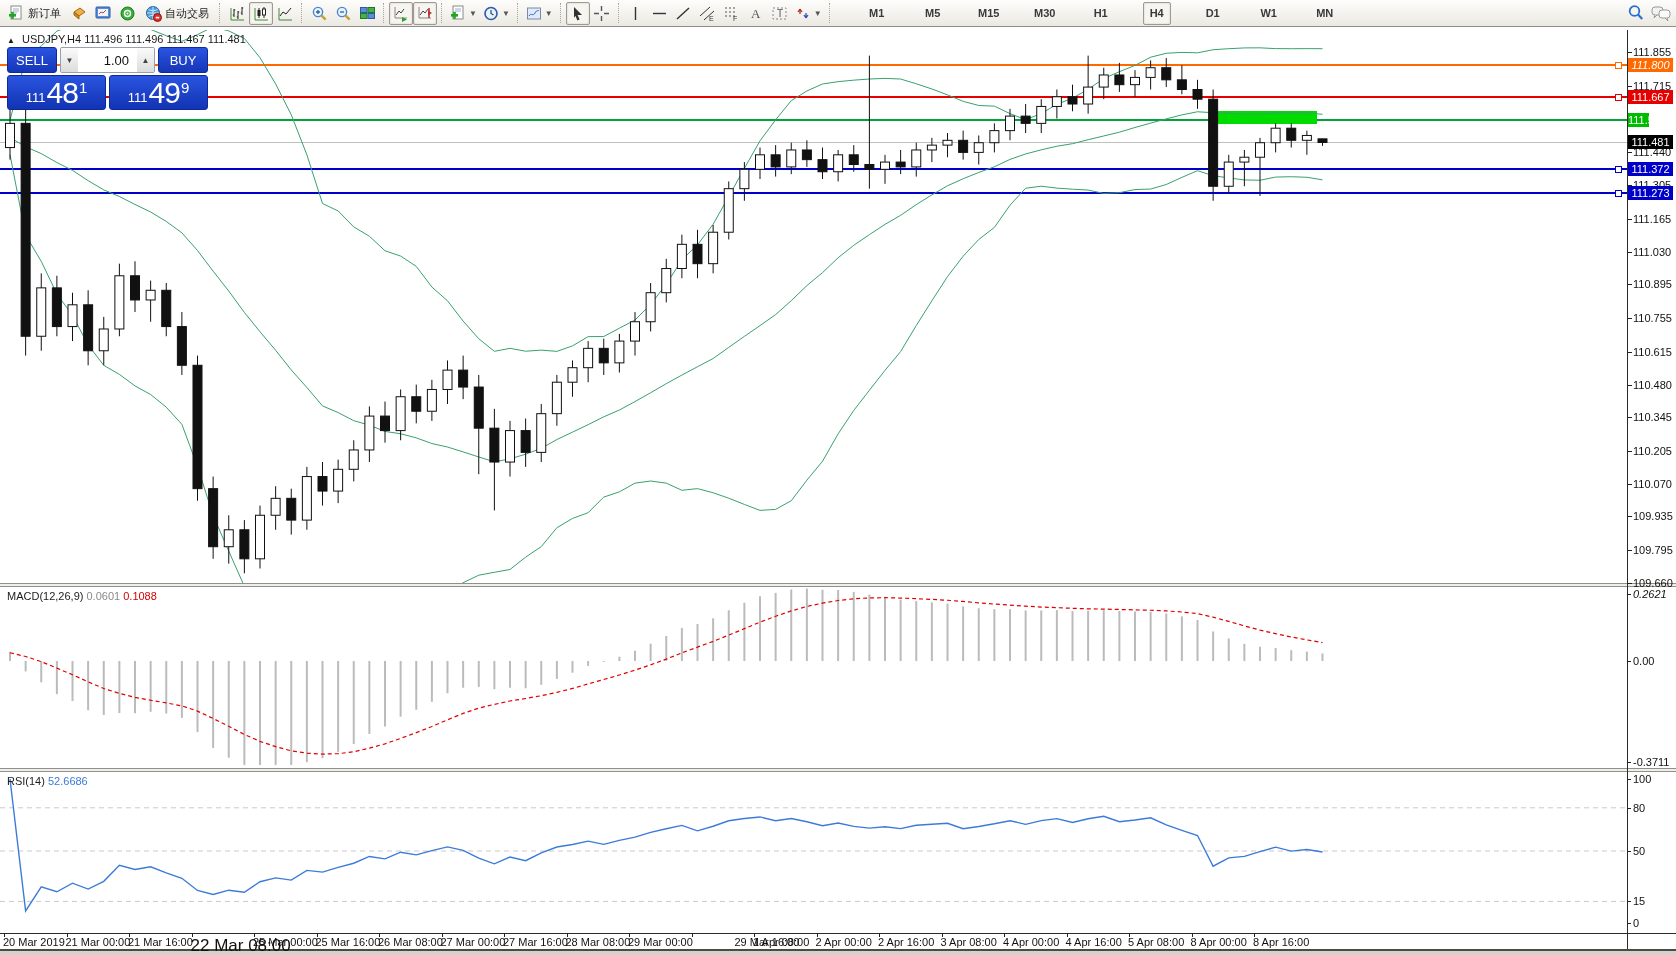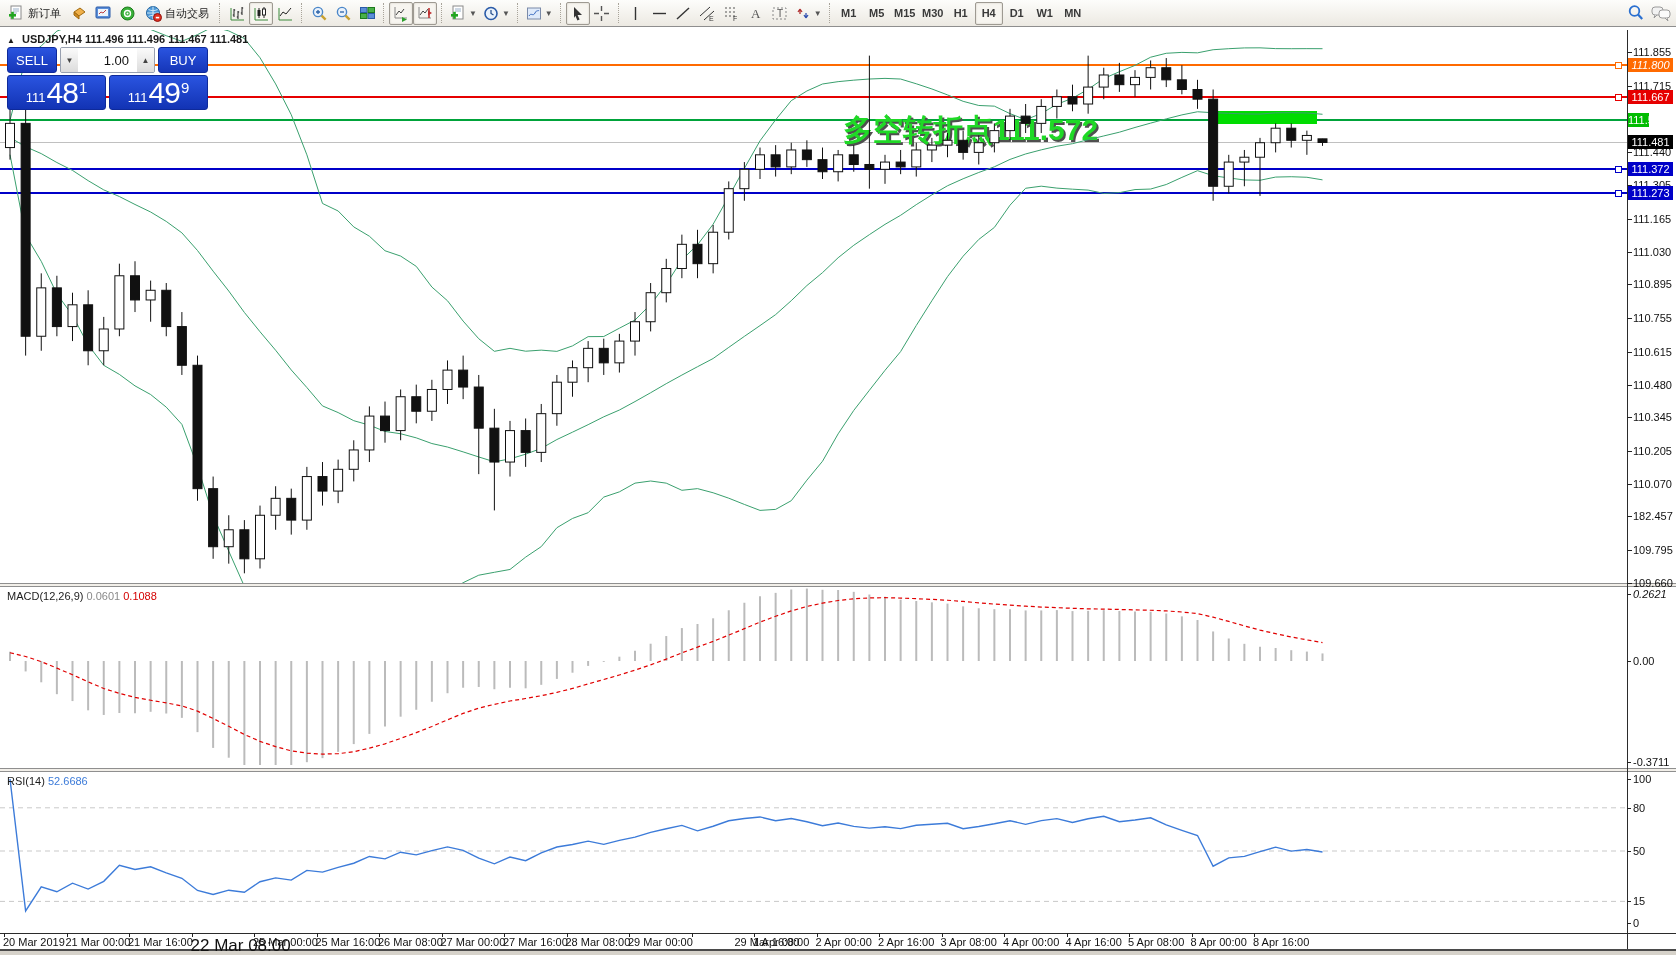--- a/index.html
+++ b/index.html
@@ -6,21 +6,21 @@
   #app{position:relative;width:1676px;height:955px;overflow:hidden;background:#fff;}
   
   #toolbar{position:absolute;left:0;top:0;width:1676px;height:27px;background:linear-gradient(#fdfdfb,#ece9e2);
     border-bottom:1px solid #8e8e8e;display:flex;align-items:center;padding:0 2px;box-sizing:border-box;z-index:20;}
   .tb{display:inline-flex;align-items:center;justify-content:center;height:23px;min-width:24px;padding:0 2px;
     border:1px solid transparent;background:transparent;font:11px "Liberation Sans",sans-serif;color:#222;cursor:default;}
   .tb.lbl{padding:0 5px;gap:3px;}
   .tb.pressed{background:#f7f5f0;border:1px solid #9e9a92;border-radius:2px;box-shadow:inset 0 0 2px #cfcabf;}
   .tb .caret{font-size:8px;color:#555;margin-left:2px;}
   .sep{display:inline-block;width:1px;height:20px;border-left:1px dotted #a9a49a;margin:0 4px;}
-  .tf{font-weight:bold;color:#3a3a3a;min-width:28px;}
+  .tf{font-weight:bold;color:#3a3a3a;min-width:28px;margin-left:28px;}
   .flexsp{flex:1;}
   .tb svg{display:block;}
   
   #chart{position:absolute;left:0;top:28px;width:1676px;height:927px;background:#fff;}
   .axis-line{position:absolute;left:1627px;top:2px;width:1px;height:920px;background:#2b2b2b;z-index:6;}
   .hsep{position:absolute;left:0;width:1676px;height:4px;background:#f2efe9;border-top:1px solid #8f8f8f;border-bottom:1px solid #8f8f8f;box-sizing:border-box;z-index:4;}
   #plot-svg{position:absolute;left:0;top:0;z-index:3;pointer-events:none;}
   #annotation{position:absolute;left:843px;top:82px;font-size:30px;font-weight:bold;color:#1fd926;
     text-shadow:2px 2px 0 #4f4f4f;letter-spacing:0;z-index:2;white-space:nowrap;}
   #hl-rect{position:absolute;z-index:2;}
@@ -33,21 +33,21 @@
     font-size:13px;display:flex;align-items:center;justify-content:center;width:50px;box-sizing:border-box;}
   #vol-stepper{flex:1;display:flex;align-items:stretch;border:1px solid #98a0b0;border-radius:2px;background:#e8e8e8;overflow:hidden;}
   .step-btn{width:17px;background:linear-gradient(#fbfbfb,#dcdcdc);border:0;font-size:8px;color:#444;display:flex;align-items:center;justify-content:center;}
   #vol-value{flex:1;background:#fff;font-size:13px;color:#111;display:flex;align-items:center;justify-content:flex-end;padding-right:8px;}
   #ocp .row2{display:flex;height:35px;gap:3px;margin-top:2px;}
   .price-box{flex:1;background:linear-gradient(#2a54e0,#1233b4);border:1px solid #0e2a9a;border-radius:3px;color:#fff;
     display:flex;align-items:flex-end;justify-content:center;padding-bottom:1px;}
   .p-sm{font-size:13px;margin:0 1px 3px 0;}
   .p-big{font-size:30px;line-height:30px;letter-spacing:-1px;}
   .p-sup{font-size:15px;margin:0 0 12px 1px;}
-  #sym-header{position:absolute;left:7px;top:5px;font-size:11px;font-weight:bold;color:#1a1a1a;z-index:5;white-space:nowrap;}
+  #sym-header{position:absolute;left:7px;top:5px;font-size:11px;font-weight:normal;color:#1a1a1a;z-index:5;white-space:nowrap;}
   #sym-header .tri{font-size:8px;margin-right:4px;}
 </style>
 </head>
 <body>
 
 <div id="app">
 
   <div id="toolbar">
     <button class="tb lbl">
       <span>
@@ -312,21 +312,20 @@
         <div style="position: absolute; left: 1615px; top: 34.3052px; width: 5px; height: 5px; background: rgb(255, 255, 255); border: 1px solid rgb(255, 106, 0); z-index: 2;"></div>
         <div style="position: absolute; left: 0px; top: 68.4797px; width: 1627px; height: 2px; background: rgb(230, 0, 0); z-index: 1;"></div>
         <div style="position: absolute; left: 1615px; top: 66.4797px; width: 5px; height: 5px; background: rgb(255, 255, 255); border: 1px solid rgb(230, 0, 0); z-index: 2;"></div>
         <div style="position: absolute; left: 0px; top: 91.4615px; width: 1627px; height: 2px; background: rgb(0, 163, 58); z-index: 1;"></div>
         <div style="position: absolute; left: 0px; top: 139.844px; width: 1627px; height: 2px; background: rgb(0, 0, 200); z-index: 1;"></div>
         <div style="position: absolute; left: 1615px; top: 137.844px; width: 5px; height: 5px; background: rgb(255, 255, 255); border: 1px solid rgb(0, 0, 200); z-index: 2;"></div>
         <div style="position: absolute; left: 0px; top: 163.794px; width: 1627px; height: 2px; background: rgb(0, 0, 200); z-index: 1;"></div>
         <div style="position: absolute; left: 1615px; top: 161.794px; width: 5px; height: 5px; background: rgb(255, 255, 255); border: 1px solid rgb(0, 0, 200); z-index: 2;"></div>
         <div style="position: absolute; left: 0px; top: 114.476px; width: 1627px; height: 1px; background: rgb(192, 192, 192); z-index: 1;"></div>
       </div>
-    <div id="annotation">多空转折点111.572</div>
     <div id="hl-rect" style="left: 1216.12px; top: 83.0269px; width: 101px; height: 13.0633px; background: rgb(0, 220, 0);"></div>
     <svg id="plot-svg" width="1676" height="927">
         <defs>
           <clipPath id="clipMain">
             <rect x="0" y="2" width="1627" height="556"></rect>
           </clipPath>
           <clipPath id="clipMacd">
             <rect x="0" y="559" width="1627" height="179"></rect>
           </clipPath>
           <clipPath id="clipRsi">
@@ -674,21 +673,21 @@
         <div style="position: absolute; left: 1633px; top: 317.973px; font-size: 11px; color: rgb(17, 17, 17); z-index: 6;">110.615</div>
         <div style="position: absolute; left: 1627px; top: 356.631px; width: 5px; height: 1px; background: rgb(34, 34, 34); z-index: 6;"></div>
         <div style="position: absolute; left: 1633px; top: 350.631px; font-size: 11px; color: rgb(17, 17, 17); z-index: 6;">110.480</div>
         <div style="position: absolute; left: 1627px; top: 389.289px; width: 5px; height: 1px; background: rgb(34, 34, 34); z-index: 6;"></div>
         <div style="position: absolute; left: 1633px; top: 383.289px; font-size: 11px; color: rgb(17, 17, 17); z-index: 6;">110.345</div>
         <div style="position: absolute; left: 1627px; top: 423.157px; width: 5px; height: 1px; background: rgb(34, 34, 34); z-index: 6;"></div>
         <div style="position: absolute; left: 1633px; top: 417.157px; font-size: 11px; color: rgb(17, 17, 17); z-index: 6;">110.205</div>
         <div style="position: absolute; left: 1627px; top: 455.815px; width: 5px; height: 1px; background: rgb(34, 34, 34); z-index: 6;"></div>
         <div style="position: absolute; left: 1633px; top: 449.815px; font-size: 11px; color: rgb(17, 17, 17); z-index: 6;">110.070</div>
         <div style="position: absolute; left: 1627px; top: 488.474px; width: 5px; height: 1px; background: rgb(34, 34, 34); z-index: 6;"></div>
-        <div style="position: absolute; left: 1633px; top: 482.474px; font-size: 11px; color: rgb(17, 17, 17); z-index: 6;">182.457</div>
+        <div style="position: absolute; left: 1633px; top: 482.474px; font-size: 11px; color: rgb(17, 17, 17); z-index: 6;">109.935</div>
         <div style="position: absolute; left: 1627px; top: 522.342px; width: 5px; height: 1px; background: rgb(34, 34, 34); z-index: 6;"></div>
         <div style="position: absolute; left: 1633px; top: 516.342px; font-size: 11px; color: rgb(17, 17, 17); z-index: 6;">109.795</div>
         <div style="position: absolute; left: 1627px; top: 555px; width: 5px; height: 1px; background: rgb(34, 34, 34); z-index: 6;"></div>
         <div style="position: absolute; left: 1633px; top: 549px; font-size: 11px; color: rgb(17, 17, 17); z-index: 6;">109.660</div>
         <div style="position: absolute; left: 1628px; top: 30.3052px; width: 45px; height: 14px; line-height: 14px; text-align: center; font-size: 11px; color: rgb(255, 255, 255); background: rgb(255, 106, 0); z-index: 7; font-style: italic;">111.800</div>
         <div style="position: absolute; left: 1628px; top: 62.4797px; width: 45px; height: 14px; line-height: 14px; text-align: center; font-size: 11px; color: rgb(255, 255, 255); background: rgb(230, 0, 0); z-index: 7;">111.667</div>
         <div style="position: absolute; left: 1628px; top: 85.4615px; width: 21px; height: 14px; line-height: 14px; text-align: center; font-size: 11px; color: rgb(255, 255, 255); background: rgb(0, 188, 0); z-index: 7;">111.572</div>
         <div style="position: absolute; left: 1628px; top: 133.844px; width: 45px; height: 14px; line-height: 14px; text-align: center; font-size: 11px; color: rgb(255, 255, 255); background: rgb(0, 0, 200); z-index: 7;">111.372</div>
         <div style="position: absolute; left: 1628px; top: 157.794px; width: 45px; height: 14px; line-height: 14px; text-align: center; font-size: 11px; color: rgb(255, 255, 255); background: rgb(0, 0, 200); z-index: 7;">111.273</div>
         <div style="position: absolute; left: 1628px; top: 107.476px; width: 45px; height: 14px; line-height: 14px; text-align: center; font-size: 11px; color: rgb(255, 255, 255); background: rgb(0, 0, 0); z-index: 7;">111.481</div>

